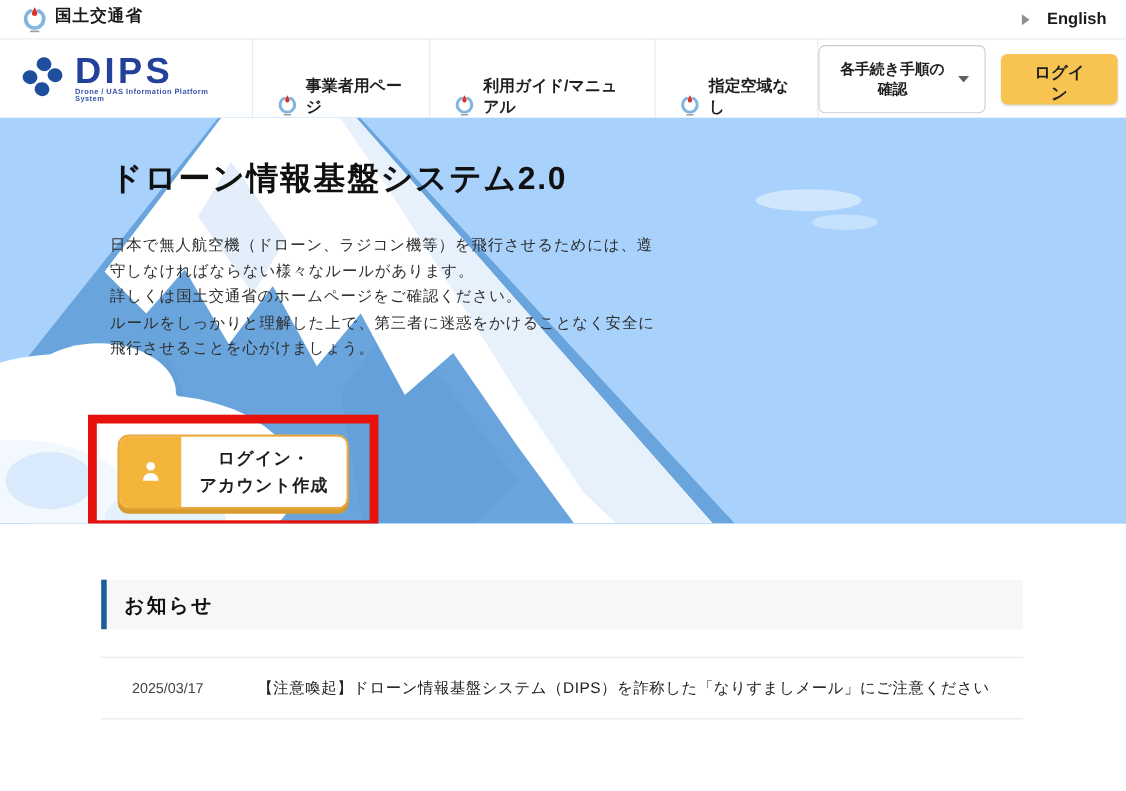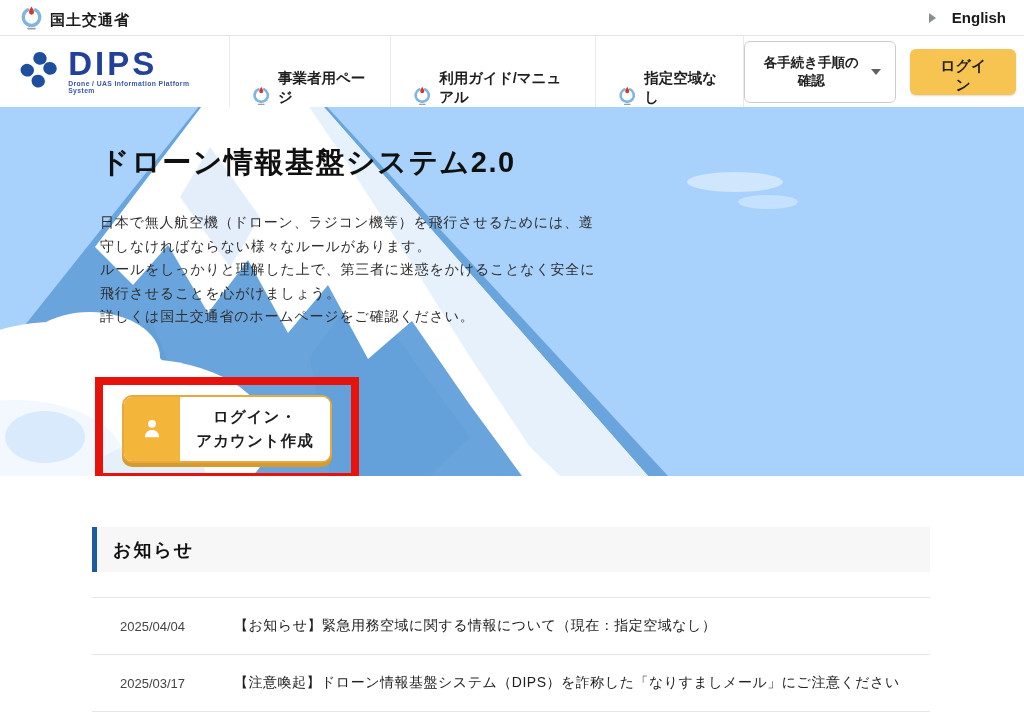--- a/index.html
+++ b/index.html
@@ -2,21 +2,21 @@
 <html lang="ja"><head>
 <meta charset="utf-8">
 <style>
   * { margin:0; padding:0; box-sizing:border-box; }
   html,body { width:1024px; height:719px; overflow:hidden; background:#fff;
     font-family:"Liberation Sans","DejaVu Sans",sans-serif; color:#222; }
 
   
   .topbar { height:36px; display:flex; align-items:center; justify-content:space-between;
     padding:0 18px 0 20px; border-bottom:1px solid #e4e4e4; background:#fff; }
-  .mlit-brand { display:flex; align-items:flex-end; gap:7px; cursor:pointer; }
+  .mlit-brand { display:flex; align-items:flex-start; gap:7px; cursor:pointer; }
   .mlit-brand .ministry { font-size:15px; font-weight:bold; color:#1a1a1a; letter-spacing:1px; }
   .english-link { display:flex; align-items:center; gap:16px; cursor:pointer; }
   .english-link .tri { width:0; height:0; border-left:7px solid #8a8f94;
     border-top:5px solid transparent; border-bottom:5px solid transparent; }
   .english-link .txt { font-size:15px; font-weight:bold; color:#1a1a1a; }
 
   
   .navbar { height:71px; display:flex; align-items:stretch; background:#fff; }
   .dips-logo { display:flex; align-items:center; gap:10px; padding:0 24px 0 20px; cursor:pointer; }
   .dips-word { font-size:33px; font-weight:800; color:#24419a; letter-spacing:3px; line-height:0.9;
@@ -36,21 +36,21 @@
   .login-btn { display:flex; align-items:center; gap:8px; background:#f7c452; border:none;
     border-radius:6px; padding:0 26px; height:46px; font-size:15px; font-weight:bold; color:#1f1f1f;
     cursor:pointer; box-shadow:0 1px 2px rgba(0,0,0,.15); font-family:inherit;flex-direction:column; }
 
   
   .hero { position:relative; height:369px; overflow:hidden; background:#a8d2fc; }
   .hero-bg { position:absolute; inset:0; width:100%; height:100%; display:block; }
   .hero-content { position:relative; padding:36px 0 0 100px; }
   .hero-title { font-size:29px; font-weight:bold; color:#101010; letter-spacing:1.5px; margin-bottom:28px; }
   .hero-text p { width:505px; font-size:14px; line-height:23.5px; color:#2e2e2e; letter-spacing:0.8px; }
-  .annotation-box { position:absolute; left:95px; top:270px; width:264px; height:104px;
+  .annotation-box { position:absolute; left:80px; top:270px; width:264px; height:104px;
     border:8px solid #e8120c; display:flex; align-items:center; justify-content:center; }
   .login-account-btn { display:flex; width:210px; height:68px; background:#fff;
     border:2px solid #e9a93c; border-radius:10px; overflow:hidden; cursor:pointer;
     box-shadow:0 4px 0 #d79a2d; padding:0; font-family:inherit; }
   .person-block { width:56px; background:#f3b63b; display:flex; align-items:center; justify-content:center; }
   .login-account-labels { flex:1; display:flex; flex-direction:column; align-items:center;
     justify-content:center; gap:3px; background:#fff; }
   .login-account-labels span { font-size:15.5px; font-weight:bold; color:#1d1d1d; letter-spacing:1px; }
 
   
@@ -164,22 +164,22 @@
     <ellipse cx="150" cy="365" rx="55" ry="28" fill="#e4f0fc"></ellipse>
 
     <ellipse cx="735" cy="75" rx="48" ry="10" fill="#ffffff" opacity="0.45"></ellipse>
     <ellipse cx="768" cy="95" rx="30" ry="7" fill="#ffffff" opacity="0.35"></ellipse>
   </svg>
 
   <div class="hero-content">
     <h1 class="hero-title">ドローン情報基盤システム2.0</h1>
     <div class="hero-text">
       <p>日本で無人航空機（ドローン、ラジコン機等）を飛行させるためには、遵守しなければならない様々なルールがあります。</p>
+      <p>詳しくは国土交通省のホームページをご確認ください。</p>
       <p>ルールをしっかりと理解した上で、第三者に迷惑をかけることなく安全に飛行させることを心がけましょう。</p>
-      <p>詳しくは国土交通省のホームページをご確認ください。</p>
     </div>
   </div>
 
   <div class="annotation-box">
     <button class="login-account-btn">
       <span class="person-block">
         <svg width="26" height="26" viewBox="0 0 24 24">
           <circle cx="12" cy="7.2" r="3.6" fill="#ffffff"></circle>
           <path d="M5.5 19.5 c0-4 2.9-6.5 6.5-6.5 s6.5 2.5 6.5 6.5 z" fill="#ffffff"></path>
         </svg>
@@ -191,21 +191,17 @@
     </button>
   </div>
 </section>
 
 <section class="news">
   <div class="news-heading">
     <h2>お知らせ</h2>
   </div>
   <ul class="news-list">
     <li class="news-item">
-      <span class="date">2025/04/04</span>
-      <span class="title">【お知らせ】緊急用務空域に関する情報について（現在：指定空域なし）</span>
-    </li>
-    <li class="news-item">
       <span class="date">2025/03/17</span>
       <span class="title">【注意喚起】ドローン情報基盤システム（DIPS）を詐称した「なりすましメール」にご注意ください</span>
     </li>
   </ul>
 </section>
 
 </body></html>

